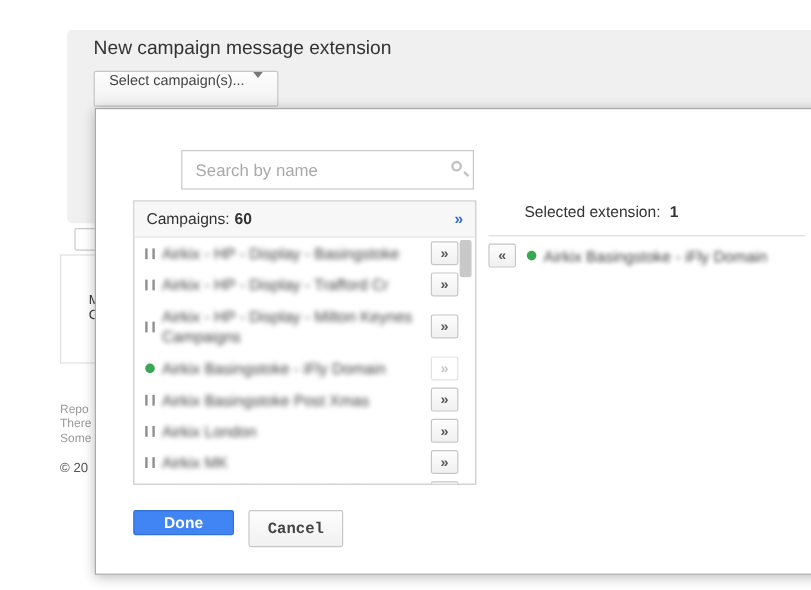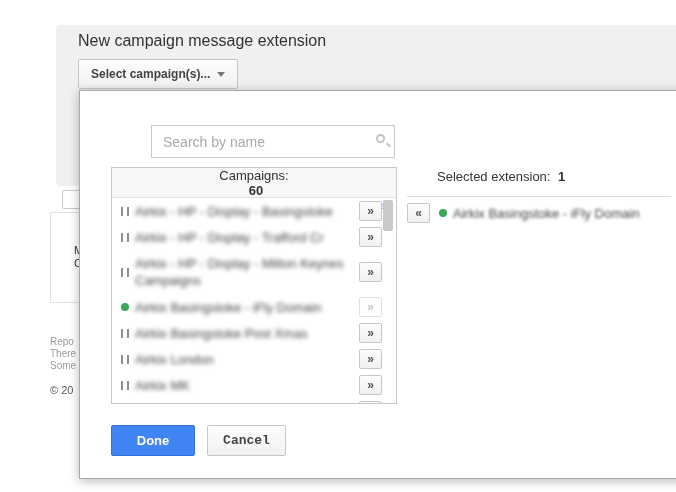--- a/index.html
+++ b/index.html
@@ -2,59 +2,59 @@
 <html><head>
 <meta charset="utf-8">
 <style>
   * { margin:0; padding:0; box-sizing:border-box; }
   html,body { width:676px; height:492px; background:#fff; font-family:"Liberation Sans", Arial, sans-serif; overflow:hidden; }
   .stage { position:relative; width:676px; height:492px; background:#fff;margin-left:48px; }
 
   
   .form-panel { position:absolute; left:8px; top:25px; width:668px; height:161px; background:#f0f0f0; border-radius:4px 0 0 4px; }
   .page-title { position:absolute; left:30px; top:32px; font-size:16px; color:#333; }
-  .select-campaign-btn { position:absolute; left:30px; top:59px; height:30px; padding:0 12px; background:linear-gradient(#fdfdfd,#f1f1f1); border:1px solid #c6c6c6; border-radius:2px; font-size:12px; font-weight:bold; color:#444; display:flex; align-items:center; gap:7px; cursor:pointer; }
+  .select-campaign-btn { position:absolute; left:30px; top:59px; height:30px; padding:0 12px; background:linear-gradient(#fdfdfd,#f1f1f1); border:1px solid #c6c6c6; border-radius:2px; font-size:12px; font-weight:normal; color:#444; display:flex; align-items:flex-start; gap:7px; cursor:pointer; }
   .caret-down { width:0; height:0; border-left:4px solid transparent; border-right:4px solid transparent; border-top:5px solid #777; display:inline-block; }
   .bg-mini-btn { position:absolute; left:14px; top:190px; width:34px; height:19px; background:#fff; border:1px solid #c9c9c9; border-radius:2px; }
   .bg-table { position:absolute; left:2px; top:212px; width:44px; height:91px; background:#fff; border:1px solid #e0e0e0; font-size:11px; color:#333; padding:31px 0 0 23px; line-height:13px; overflow:hidden; }
   .bg-footer { position:absolute; left:2px; top:336px; font-size:10px; color:#9a9a9a; line-height:12px; white-space:pre-line; }
   .bg-copyright { position:absolute; left:2px; top:384px; font-size:11px; color:#555; }
   .right-strip { position:absolute; right:0; top:25px; width:4px; height:467px; background:#ededed; }
 
   
   .dialog { position:absolute; left:31px; top:90px; width:640px; height:389px; background:#fff; border:1px solid #a9a9a9; box-shadow:0 2px 10px rgba(0,0,0,.28); }
   .search-wrap { position:absolute; left:31px; top:34px; width:284px; height:33px;padding-left:40px; }
   .search-input { width:100%; height:100%; border:1px solid #c9c9c9; padding:0 30px 0 11px; font-size:14px; color:#333; font-family:"Liberation Sans", Arial, sans-serif; outline:none; }
   .search-input::placeholder { color:#a9a9a9; }
   .search-icon { position:absolute; right:10px; top:9px; width:9px; height:9px; border:2px solid #c2c2c2; border-radius:50%; }
   .search-icon::after { content:""; position:absolute; left:8px; top:8px; width:5px; height:2px; background:#c2c2c2; transform:rotate(45deg); }
 
   .camp-box { position:absolute; left:31px; top:76px; width:286px; height:237px; border:1px solid #c9c9c9; overflow:hidden; }
-  .camp-header { height:30px; background:#f7f7f7; border-bottom:1px solid #e4e4e4; display:flex; align-items:center; padding:0 10px; font-size:13px; color:#333;flex-direction:column; }
+  .camp-header { height:30px; background:#f7f7f7; border-bottom:1px solid #e4e4e4; display:flex; align-items:center; padding:0 10px; font-size:13px; color:#333; }
   .camp-header b { margin-left:4px; }
   .add-all { margin-left:auto; color:#3569d6; font-size:13px; font-weight:bold; cursor:pointer; }
   .camp-list { position:relative; }
   .camp-row { display:flex; align-items:center; min-height:26px; padding:0 14px 0 9px; font-size:13px; color:#444; }
   .camp-row .name { flex:1; white-space:nowrap; overflow:hidden; margin-right:6px; filter:blur(2.3px); }
   .camp-row.wrap { min-height:44px; }
   .camp-row.wrap .name { white-space:normal; line-height:17px; }
   .pause-icon { width:8px; height:9px; margin-right:6px; flex:0 0 8px; border-left:2.5px solid #8f8f8f; border-right:2.5px solid #8f8f8f; }
   .dot-icon { width:8px; height:8px; margin-right:6px; flex:0 0 8px; border-radius:50%; background:#3aa757; }
   .mv-btn { flex:0 0 23px; width:23px; height:20px; background:linear-gradient(#fdfdfd,#f0f0f0); border:1px solid #c6c6c6; border-radius:2px; font-size:12px; font-weight:bold; color:#555; line-height:18px; text-align:center; cursor:pointer; }
   .mv-btn.disabled { background:#fff; border-color:#e2e2e2; color:#c4c4c4; cursor:default; }
   .scroll-thumb { position:absolute; right:3px; top:32px; width:10px; height:31px; background:#c9c9c9; border-radius:2px; }
 
   .sel-header { position:absolute; left:357px; top:78px; font-size:13px; color:#333; }
   .sel-header b { margin-left:4px; }
   .sel-divider { position:absolute; left:327px; top:105px; width:264px; height:1px; background:#ddd; }
   .sel-row { position:absolute; left:327px; top:112px; width:300px; display:flex; align-items:center; font-size:13px; color:#444; }
   .sel-row .mv-btn { margin-right:9px; }
   .sel-row .name { filter:blur(1.7px); white-space:nowrap; }
 
-  .done-btn { position:absolute; left:31px; top:334px; width:84px; height:31px; background:#4184f3; border:1px solid #3271d6; border-radius:2px; color:#fff; font-size:13px; font-weight:bold; font-family:"Liberation Sans", Arial, sans-serif; cursor:pointer; }
+  .done-btn { position:absolute; left:31px; top:334px; width:84px; height:21px; background:#4184f3; border:1px solid #3271d6; border-radius:2px; color:#fff; font-size:13px; font-weight:bold; font-family:"Liberation Sans", Arial, sans-serif; cursor:pointer; }
   .cancel-btn { position:absolute; left:127px; top:334px; width:79px; height:31px; background:linear-gradient(#fdfdfd,#f1f1f1); border:1px solid #c6c6c6; border-radius:2px; color:#444; font-size:13px; font-weight:bold; font-family:Liberation Mono, monospace; cursor:pointer; }
 </style>
 </head>
 <body>
 
 <div class="stage">
 
   <div class="form-panel"></div>
   <div class="page-title">New campaign message extension</div>
   <div class="select-campaign-btn">

